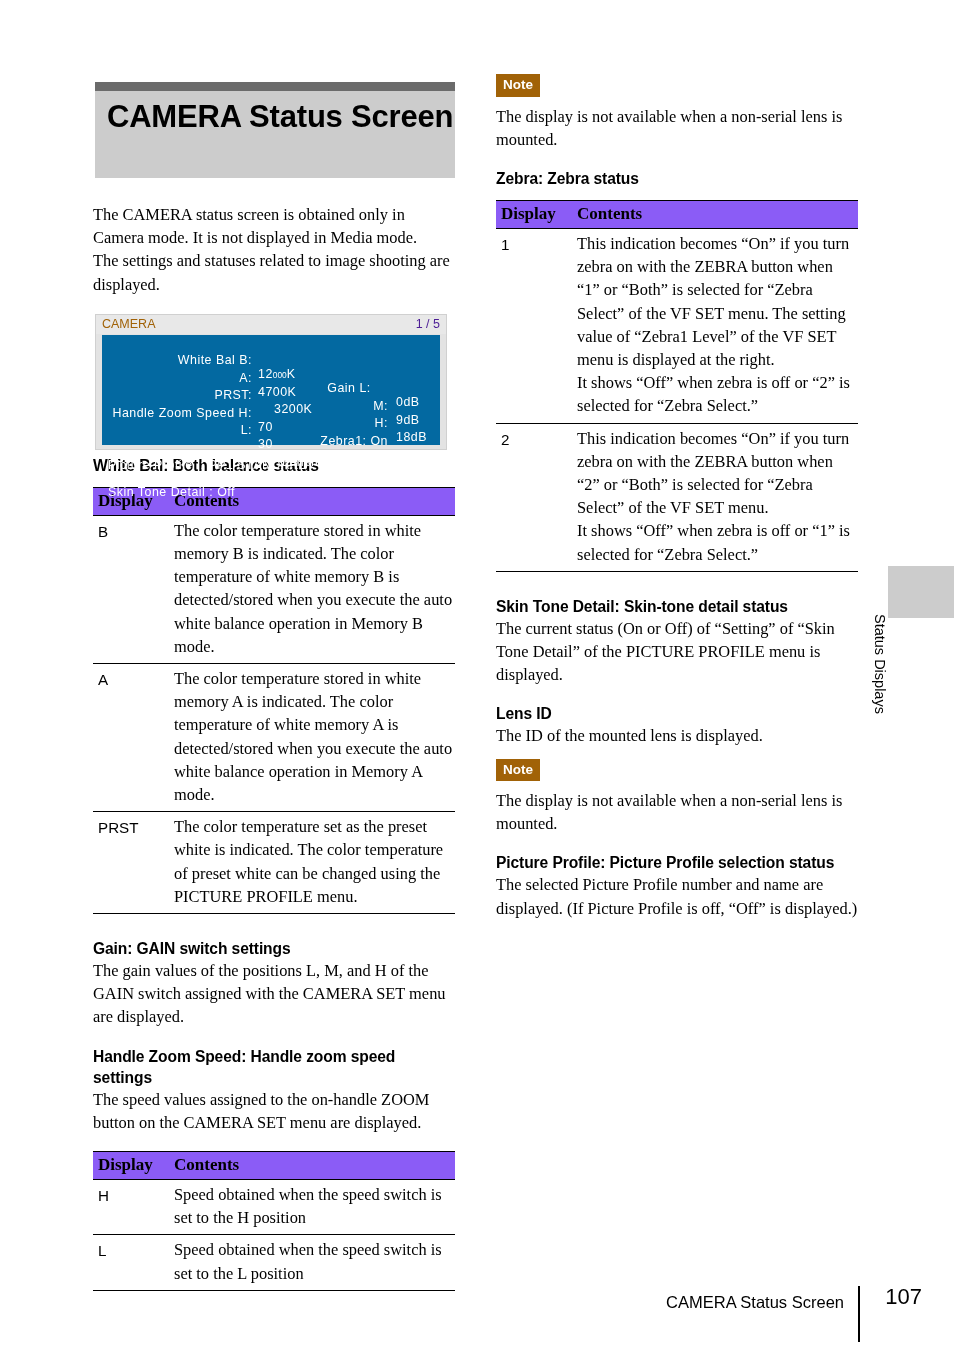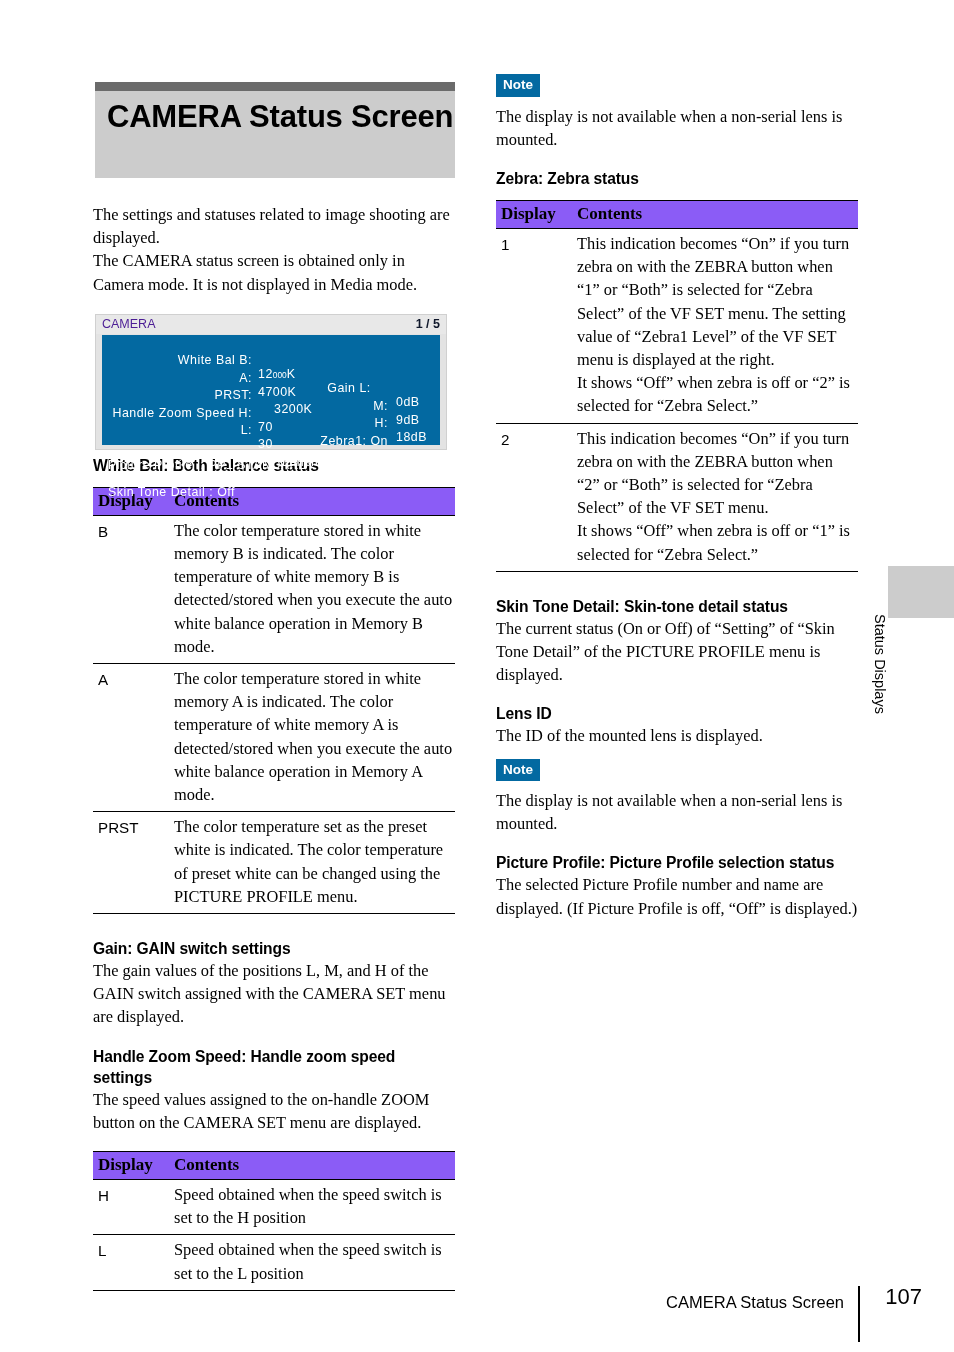--- a/index.html
+++ b/index.html
@@ -71,21 +71,21 @@
     font-family: "Liberation Sans", sans-serif;
     font-weight: bold;
     font-size: 15.6px;
     line-height: 21px;
     letter-spacing: -0.1px;
   }
 
   
   .note-badge {
     display: inline-block;
-    background: #0369a1;
+    background: #a16207;
     color: #ffffff;
     font-family: "Liberation Sans", sans-serif;
     font-weight: bold;
     font-size: 13.5px;
     line-height: 1;
     padding: 4px 7px 5px 7px;
   }
 
   
   .status-box {
@@ -98,25 +98,25 @@
     font-family: "Liberation Sans", sans-serif;
     border: 1px solid #d0d0d0;
   }
   .status-head {
     height: 19px;
     position: relative;
     background: #e8e8e8;
   }
   .status-head .sh-left {
     position: absolute; left: 6px; top: 2px;
-    font-size: 12.5px; color: #4c1d95;
+    font-size: 12.5px; color: #a16207;
   }
   .status-head .sh-right {
     position: absolute; right: 6px; top: 2px;
-    font-size: 12.5px; color: #0f172a; font-weight: bold;
+    font-size: 12.5px; color: #4c1d95;
   }
   .status-body {
     position: absolute;
     left: 6px; right: 6px;
     top: 20px; bottom: 4px;
     background: #0369a1;
     color: #ffffff;
     font-size: 12.4px;
     padding: 4px 0 0 0;
   }
@@ -222,22 +222,22 @@
 
 <div class="page">
 
   <div class="title-block">
     <div class="title-bar"></div>
     <div class="title-text">CAMERA Status Screen</div>
   </div>
 
   <div class="col col-left">
 
+    <p class="body">The CAMERA status screen is obtained only in Camera mode. It is not displayed in Media mode.</p>
     <p class="body">The settings and statuses related to image shooting are displayed.</p>
-    <p class="body">The CAMERA status screen is obtained only in Camera mode. It is not displayed in Media mode.</p>
 
     <div style="height:159px"></div>
 
     <h3 class="sub">White Bal: Both balance status</h3>
     <div class="gap-s"></div>
 
     <table class="dt">
       <thead>
         <tr>
           <th class="c-disp">Display</th>

